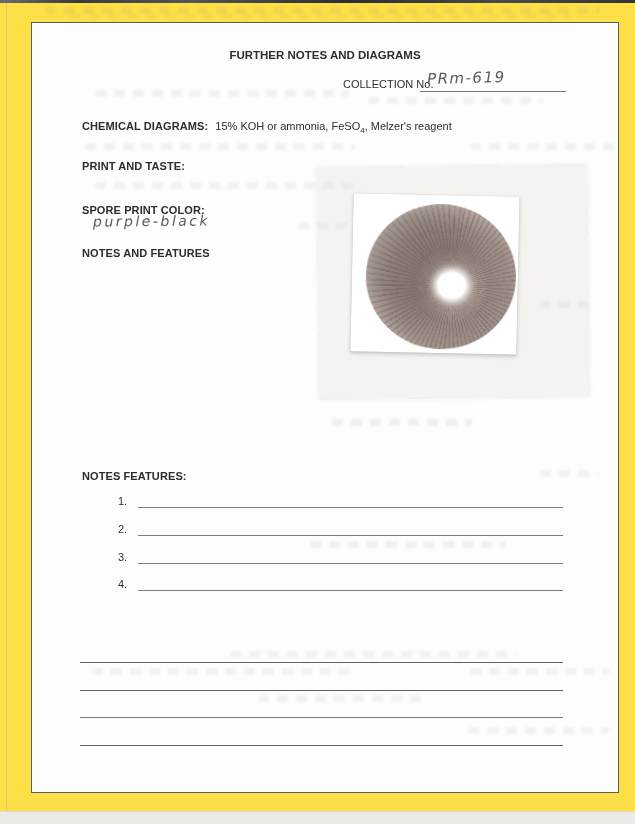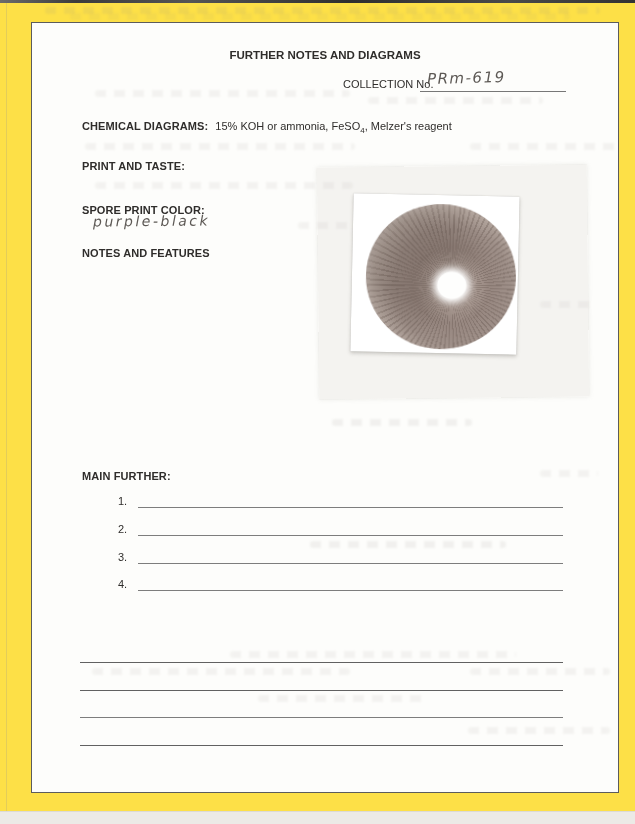--- a/index.html
+++ b/index.html
@@ -114,21 +114,21 @@
 
   <div class="glassine"></div>
   <div class="print-square">
     <div class="spore">
       <div class="streaks"></div>
       <div class="lobe"></div>
       <div class="hole"></div>
     </div>
   </div>
 
-  <div class="t bold" style="left:82px;top:470px">MAIN FURTHER:</div>
+  <div class="t bold" style="left:82px;top:470px">NOTES FEATURES:</div>
 
   <div class="feature-num" style="left:118px;top:495px">1.</div>
   <div class="rule" style="left:138px;top:507px;width:425px"></div>
 
   <div class="feature-num" style="left:118px;top:523px">2.</div>
   <div class="rule" style="left:138px;top:535px;width:425px"></div>
 
   <div class="feature-num" style="left:118px;top:551px">3.</div>
   <div class="rule" style="left:138px;top:563px;width:425px"></div>
 

